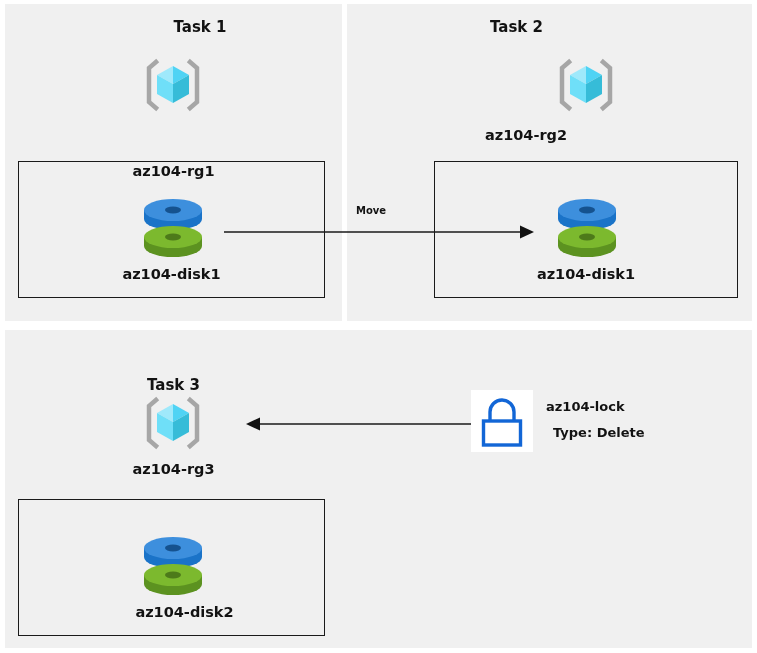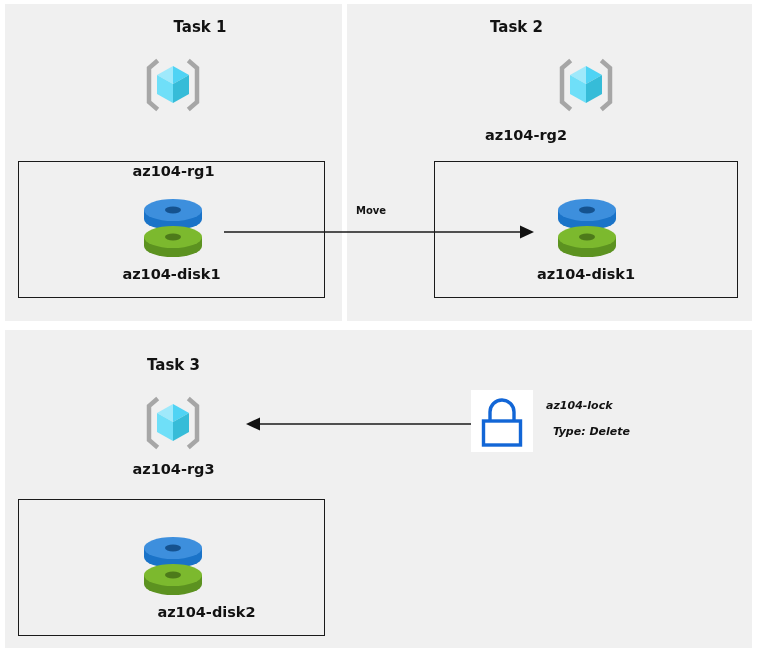--- a/index.html
+++ b/index.html
@@ -94,26 +94,25 @@
     left: 471px;
     top: 390px;
     width: 62px;
     height: 62px;
     background: #ffffff;
   }
   #lock-tile svg { display: block; width: 62px; height: 62px; }
 
   .lock-text {
     position: absolute;
-    font-size: 11px;
+    font-size: 13px;
     font-weight: bold;
     color: #121212;
     white-space: nowrap;
     text-align: center;
-    font-style: italic;
   }
 </style>
 </head>
 <body>
 
 <div class="stage">
 
   <div class="panel" id="panel-task1"></div>
 
   <div class="task-title" style="left:5px; top:18px; width:390px;">Task 1</div>
@@ -194,21 +193,21 @@
 
   <svg class="arrow-svg" style="left:220px; top:218px; width:320px; height:28px;" viewBox="0 0 320 28">
     <line x1="4" y1="14" x2="300" y2="14" stroke="#1a1a1a" stroke-width="1.6"></line>
     <polygon points="300,7.5 314,14 300,20.5" fill="#111111"></polygon>
   </svg>
 
   <div class="arrow-label" style="left:356px; top:205px;">Move</div>
 
   <div class="panel" id="panel-task3"></div>
 
-  <div class="task-title" style="left:5px; top:356px; width:337px;">Task 3</div>
+  <div class="task-title" style="left:5px; top:376px; width:337px;">Task 3</div>
 
   <div class="rg-icon" style="left:142px; top:392px;">
     <svg viewBox="0 0 62 62">
       <path d="M14 8 L7 14 L7 48 L14 54" fill="none" stroke="#a6a6a6" stroke-width="4.5" stroke-linecap="square" stroke-linejoin="miter"></path>
       <path d="M48 8 L55 14 L55 48 L48 54" fill="none" stroke="#a6a6a6" stroke-width="4.5" stroke-linecap="square" stroke-linejoin="miter"></path>
       <polygon points="31,12 15,21 31,30" fill="#9fe9fb"></polygon>
       <polygon points="31,12 47,21 31,30" fill="#4fd3f4"></polygon>
       <polygon points="15,21 15,40 31,49 31,30" fill="#6fdff8"></polygon>
       <polygon points="47,21 47,40 31,49 31,30" fill="#36bcd8"></polygon>
     </svg>
@@ -224,21 +223,21 @@
       <rect x="8" y="14" width="58" height="9" fill="#1a73c8"></rect>
       <ellipse cx="37" cy="14" rx="29" ry="11" fill="#3d8fdd"></ellipse>
       <ellipse cx="37" cy="14" rx="8" ry="3.4" fill="#15528f"></ellipse>
       <ellipse cx="37" cy="50" rx="29" ry="11" fill="#5c9220"></ellipse>
       <rect x="8" y="41" width="58" height="9" fill="#5c9220"></rect>
       <ellipse cx="37" cy="41" rx="29" ry="11" fill="#7cb92e"></ellipse>
       <ellipse cx="37" cy="41" rx="8" ry="3.4" fill="#4d7a1a"></ellipse>
     </svg>
   </div>
 
-  <div class="res-label" style="left:34px; top:604px; width:345px;">az104-disk2</div>
+  <div class="res-label" style="left:12px; top:604px; width:345px;">az104-disk2</div>
 
   <svg class="arrow-svg" style="left:240px; top:410px; width:235px; height:28px;" viewBox="0 0 235 28">
     <line x1="20" y1="14" x2="231" y2="14" stroke="#1a1a1a" stroke-width="1.6"></line>
     <polygon points="20,7.5 6,14 20,20.5" fill="#111111"></polygon>
   </svg>
 
   <div id="lock-tile">
     <svg viewBox="0 0 62 62">
       <rect x="0" y="0" width="62" height="62" fill="#ffffff"></rect>
 

